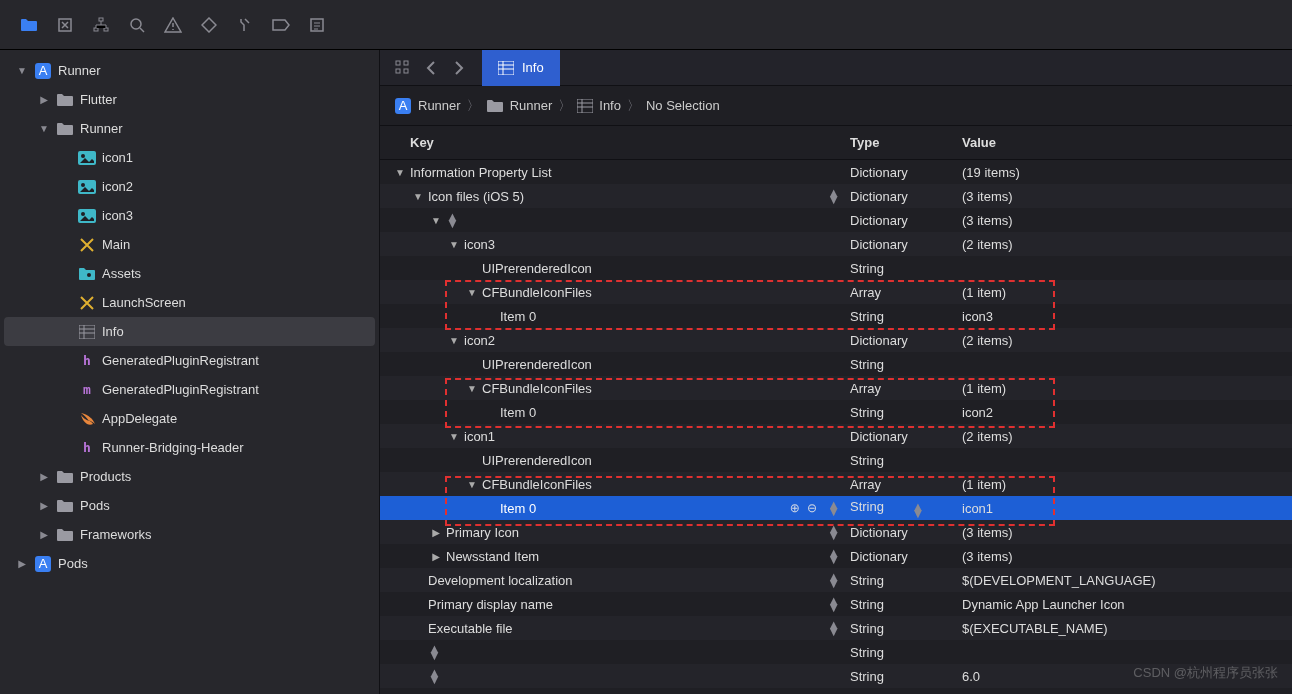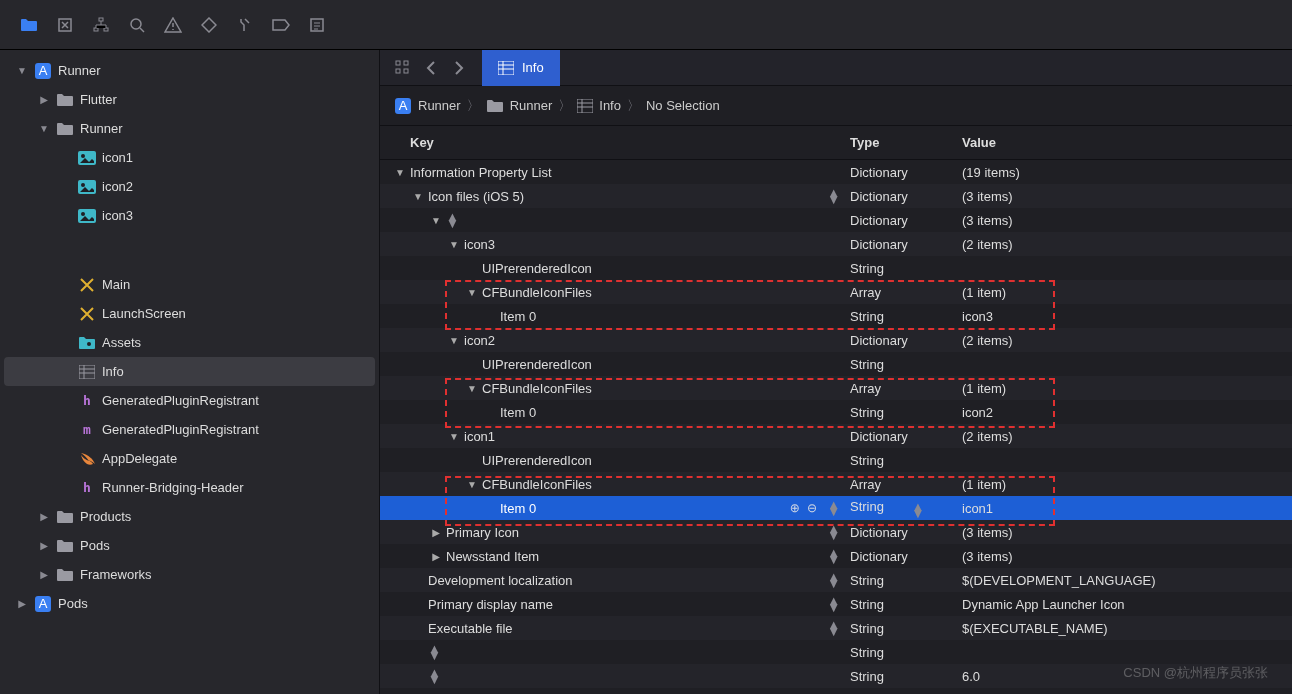--- a/index.html
+++ b/index.html
@@ -29,21 +29,21 @@
 .plist-row { display: flex; align-items: center; height: 24px; position: relative; }
 .plist-row.alt { background: #24242a; }
 .plist-row.selected { background: #1d5fd6; color: #fff; }
 .plist-row .key { flex: 0 0 470px; display: flex; align-items: center; }
 .plist-row .type { flex: 0 0 112px; color: #ddd; }
 .plist-row .val { flex: 1; color: #ddd; }
 .muted { color: #7d7d86; }
 .disc { width: 12px; font-size: 10px; color: #aaa; text-align: center; margin-right: 4px; }
 .stepper { color: #8a8a92; font-size: 11px; display:inline-flex; flex-direction:column; line-height:7px; margin-right:10px; }
 .redbox { position: absolute; border: 2px dashed #e03030; pointer-events: none; }
-.watermark { position: absolute; right: 24px; bottom: 12px; color: rgba(200,200,200,0.35); font-size: 13px; }
+.watermark { position: absolute; right: 14px; bottom: 12px; color: rgba(200,200,200,0.35); font-size: 13px; }
 svg { display: block; }
 .icon-blue { color: #3a7ff2; }
 .icon-gray { color: #9a9aa2; }
 .icon-cyan { color: #3fb8c8; }
 .icon-yellow { color: #e0b030; }
 .icon-orange { color: #e8863c; }
 .plusminus { color: #cfd6e4; font-size: 12px; letter-spacing: 2px; margin-right: 8px; }
 </style>
 </head>
 <body>
@@ -172,53 +172,53 @@
           <span class="icon-cyan">
             <svg width="18" height="14" viewBox="0 0 18 14">
               <rect x="0" y="0" width="18" height="14" rx="2" fill="currentColor"></rect>
               <circle cx="5" cy="5" r="2" fill="#1f1f24"></circle>
               <path fill="#1f1f24" d="M2 12l5-5 4 4 3-3 2 2v2H2z"></path>
             </svg>
           </span>
         </span>
         <span class="label">icon3</span>
       </div>
-      <div class="tree-row" style="padding-left: 56px; margin-top: 40px;">
+      <div class="tree-row" style="padding-left: 56px;">
         <span class="disclosure"></span>
         <span class="ficon">
           <span class="icon-yellow">
             <svg width="16" height="16" viewBox="0 0 16 16">
               <path stroke="currentColor" stroke-width="2" fill="none" d="M2 14L14 2M2 2l12 12"></path>
             </svg>
           </span>
         </span>
         <span class="label">Main</span>
       </div>
       <div class="tree-row" style="padding-left: 56px;">
         <span class="disclosure"></span>
         <span class="ficon">
+          <span class="icon-cyan">
+            <svg width="18" height="14" viewBox="0 0 18 14">
+              <path fill="currentColor" d="M1 2a1 1 0 011-1h4l2 2h8a1 1 0 011 1v8a1 1 0 01-1 1H2a1 1 0 01-1-1V2z"></path>
+              <circle cx="11" cy="8" r="2" fill="#1f1f24"></circle>
+            </svg>
+          </span>
+        </span>
+        <span class="label">Assets</span>
+      </div>
+      <div class="tree-row" style="padding-left: 56px;">
+        <span class="disclosure"></span>
+        <span class="ficon">
           <span class="icon-yellow">
             <svg width="16" height="16" viewBox="0 0 16 16">
               <path stroke="currentColor" stroke-width="2" fill="none" d="M2 14L14 2M2 2l12 12"></path>
             </svg>
           </span>
         </span>
         <span class="label">LaunchScreen</span>
-      </div>
-      <div class="tree-row" style="padding-left: 56px;">
-        <span class="disclosure"></span>
-        <span class="ficon">
-          <span class="icon-cyan">
-            <svg width="18" height="14" viewBox="0 0 18 14">
-              <path fill="currentColor" d="M1 2a1 1 0 011-1h4l2 2h8a1 1 0 011 1v8a1 1 0 01-1 1H2a1 1 0 01-1-1V2z"></path>
-              <circle cx="11" cy="8" r="2" fill="#1f1f24"></circle>
-            </svg>
-          </span>
-        </span>
-        <span class="label">Assets</span>
       </div>
       <div class="tree-row selected" style="padding-left: 56px;">
         <span class="disclosure"></span>
         <span class="ficon">
           <span class="icon-gray">
             <svg width="16" height="14" viewBox="0 0 16 14">
               <rect x="0" y="0" width="16" height="14" fill="none" stroke="currentColor"></rect>
               <path stroke="currentColor" d="M0 4h16M0 8h16M5 0v14"></path>
             </svg>
           </span>

